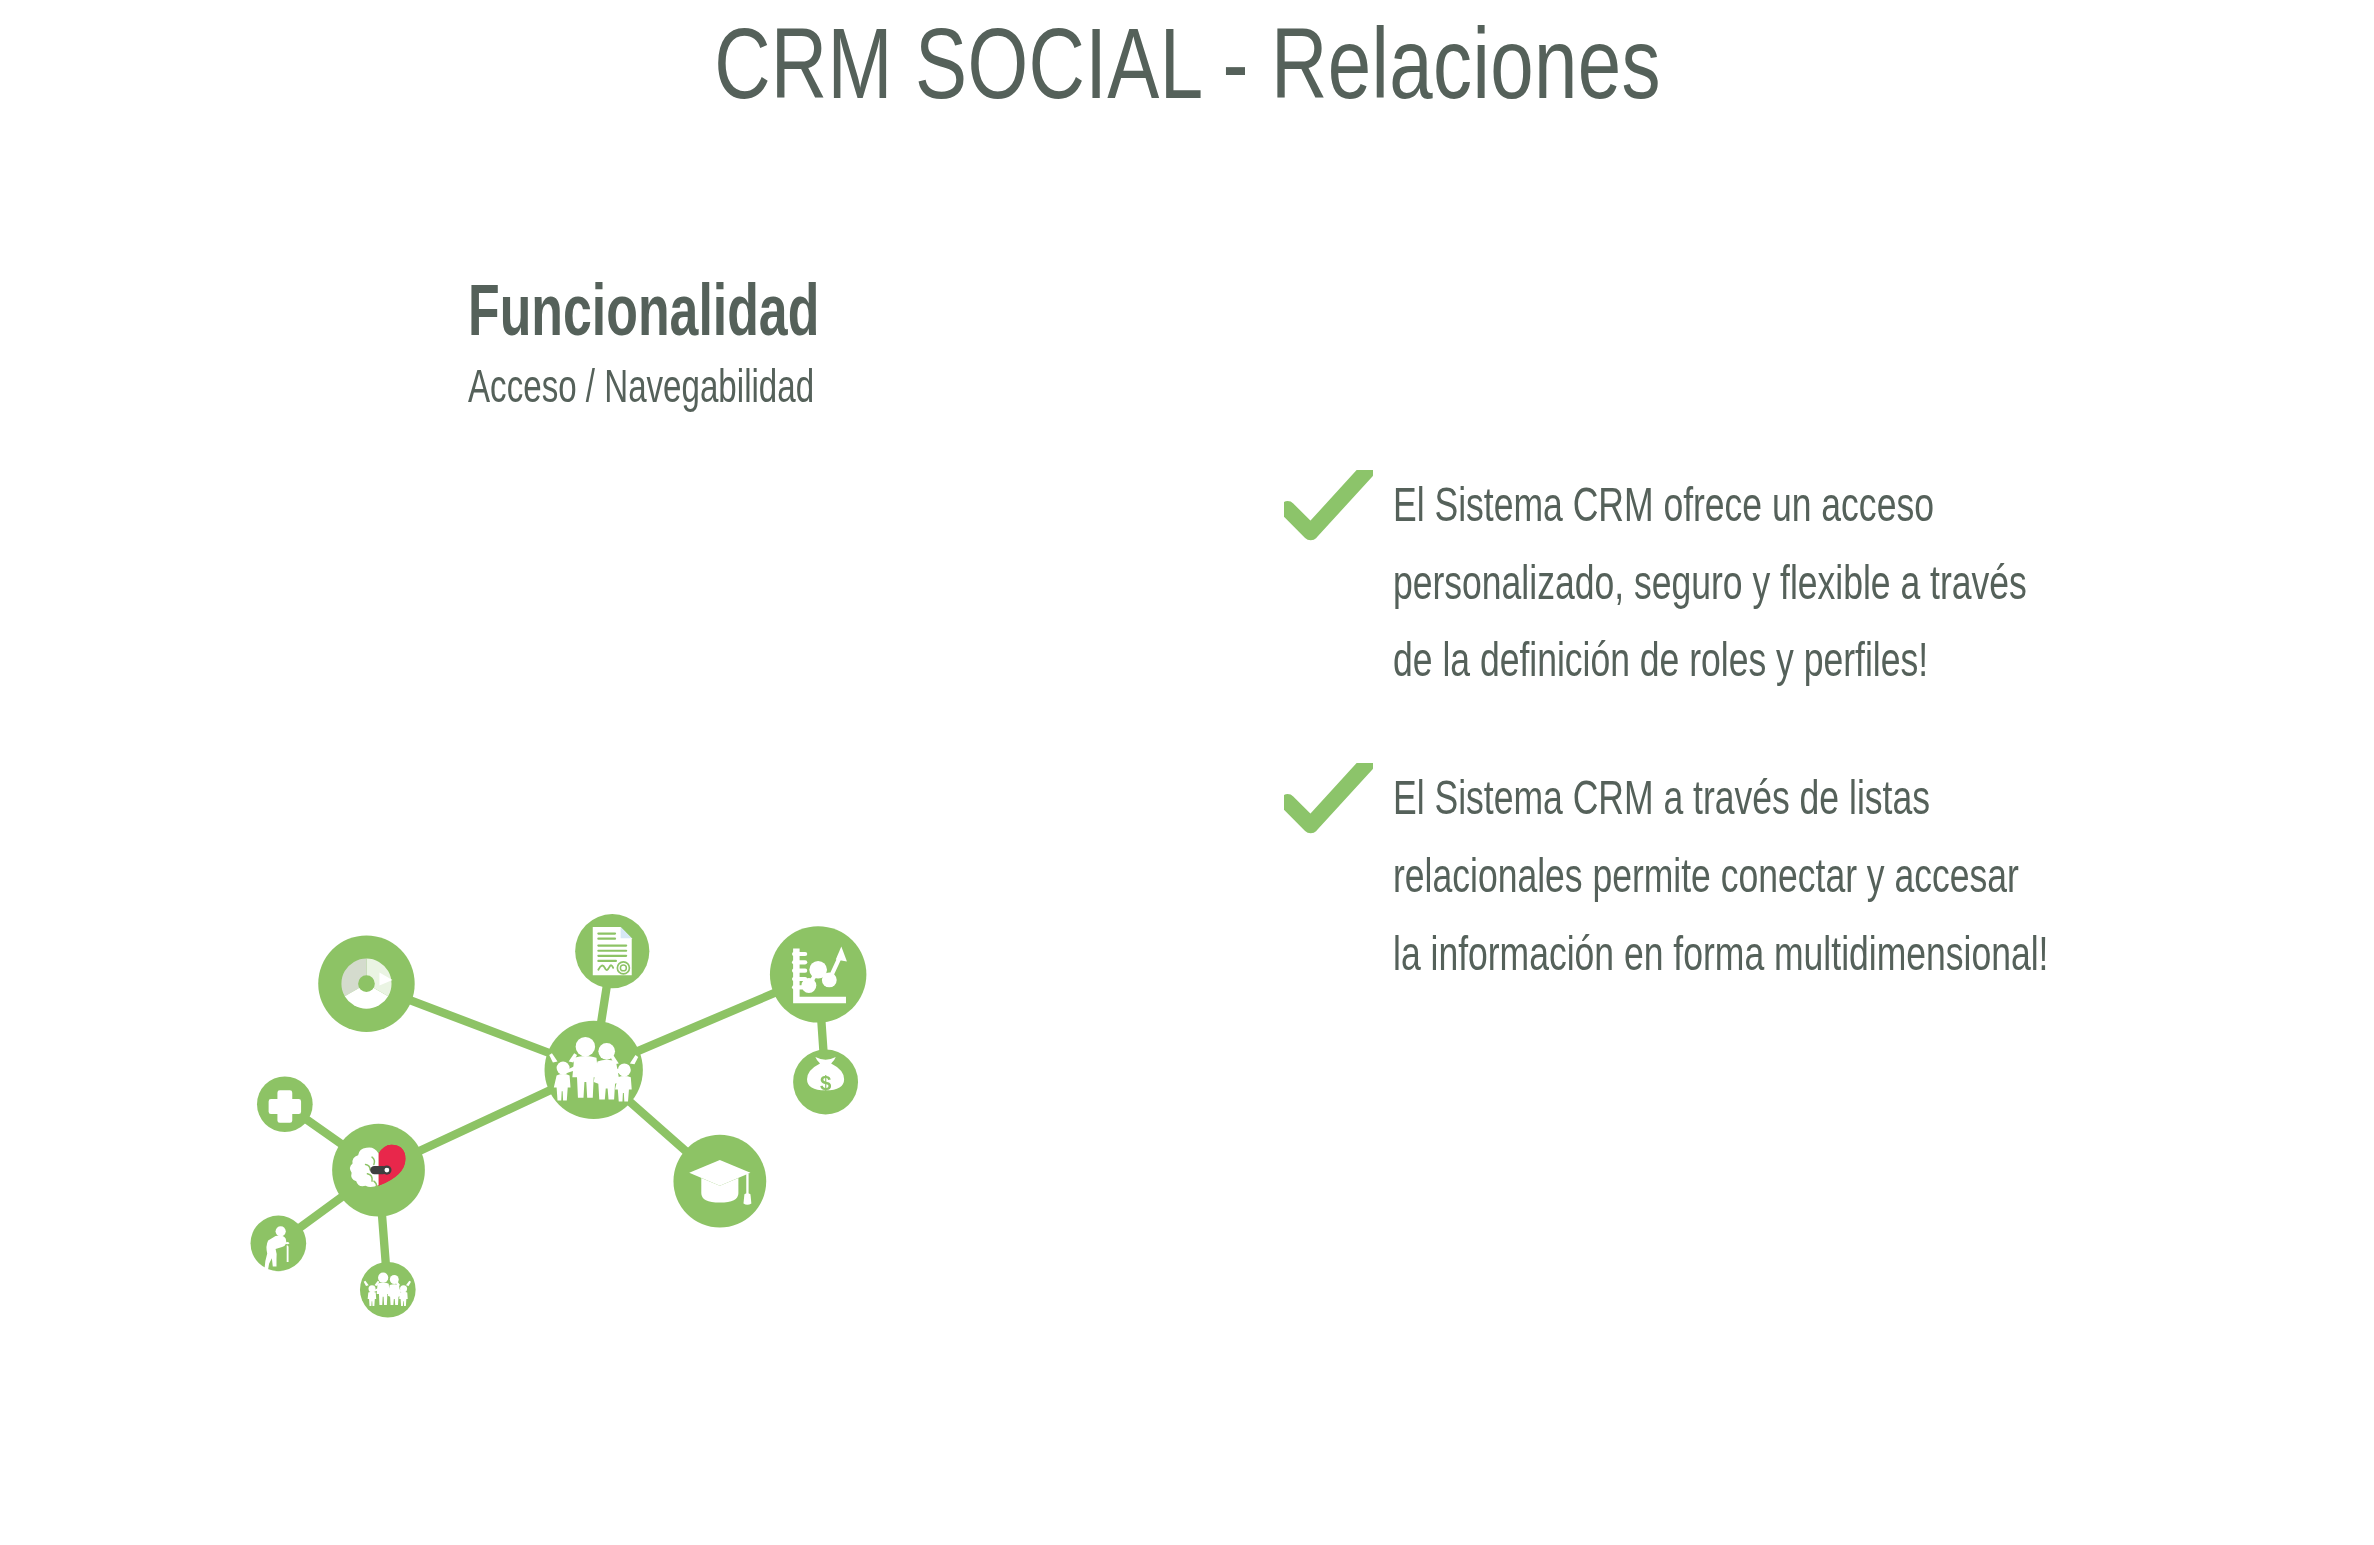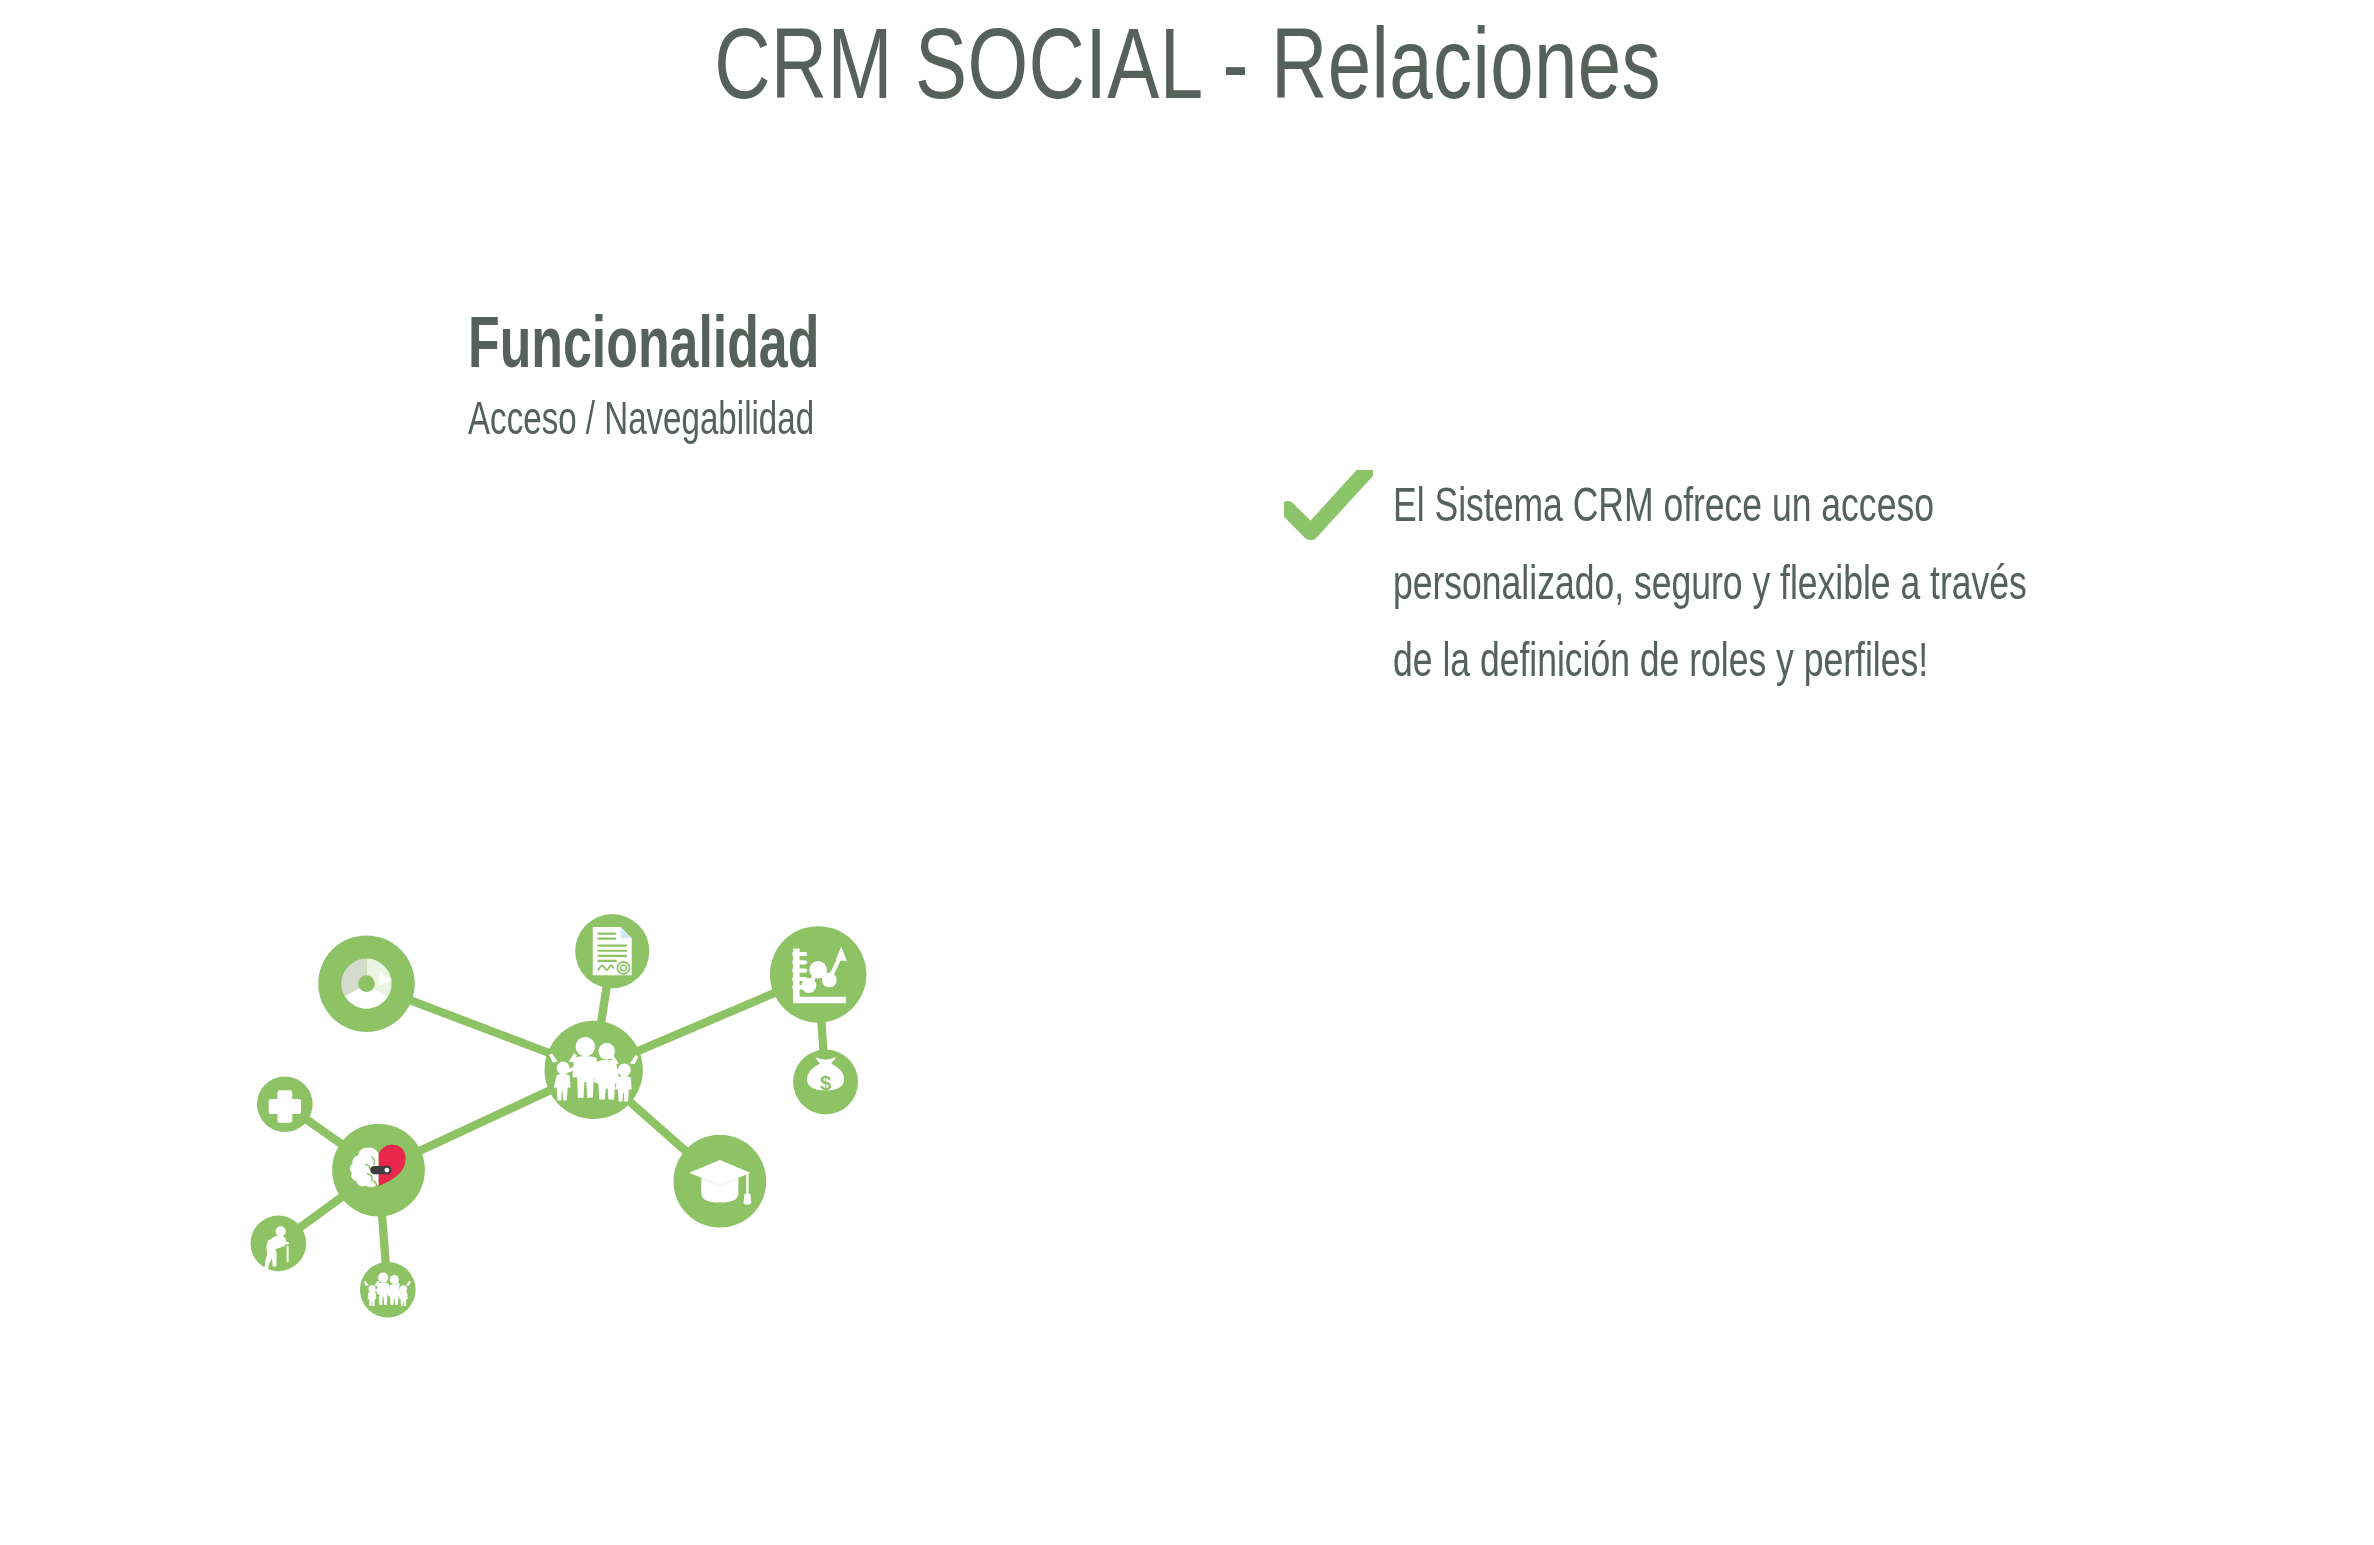--- a/index.html
+++ b/index.html
@@ -39,21 +39,20 @@
     transform-origin: 50% 0;
     white-space: nowrap;
   }
 
   
   #section-heading {
     position: absolute;
     left: 468px;
     top: 274px;
     text-align: left;
-    margin-top: 32px;
   }
   #section-heading-main {
     color: #55615a;
     font-family: "Liberation Sans Narrow", "Liberation Sans", sans-serif;
     font-size: 72px;
     line-height: 1.0;
     font-weight: 700;
     transform: scaleX(0.72);
     transform-origin: 0 0;
     white-space: nowrap;
@@ -310,18 +309,30 @@
           <path d="M 4,44 L 30,70 L 92,2" fill="none" stroke="#8CC46A" stroke-width="18" stroke-linecap="round" stroke-linejoin="round"></path>
         </svg>
       </div>
       <div class="bullet-text">
         <div>El Sistema CRM ofrece un acceso</div>
         <div>personalizado, seguro y flexible a través</div>
         <div>de la definición de roles y perfiles!</div>
       </div>
     </div>
 
+    <div class="bullet-row">
+      <div class="bullet-check">
+        <svg viewBox="0 0 100 90" xmlns="http://www.w3.org/2000/svg">
+          <path d="M 4,44 L 30,70 L 92,2" fill="none" stroke="#8CC46A" stroke-width="18" stroke-linecap="round" stroke-linejoin="round"></path>
+        </svg>
+      </div>
+      <div class="bullet-text">
+        <div>El Sistema CRM a través de listas</div>
+        <div>relacionales permite conectar y accesar</div>
+        <div>la información en forma multidimensional!</div>
+      </div>
+    </div>
 
 
   </div>
 
 </div>
 
 
 </body></html>

